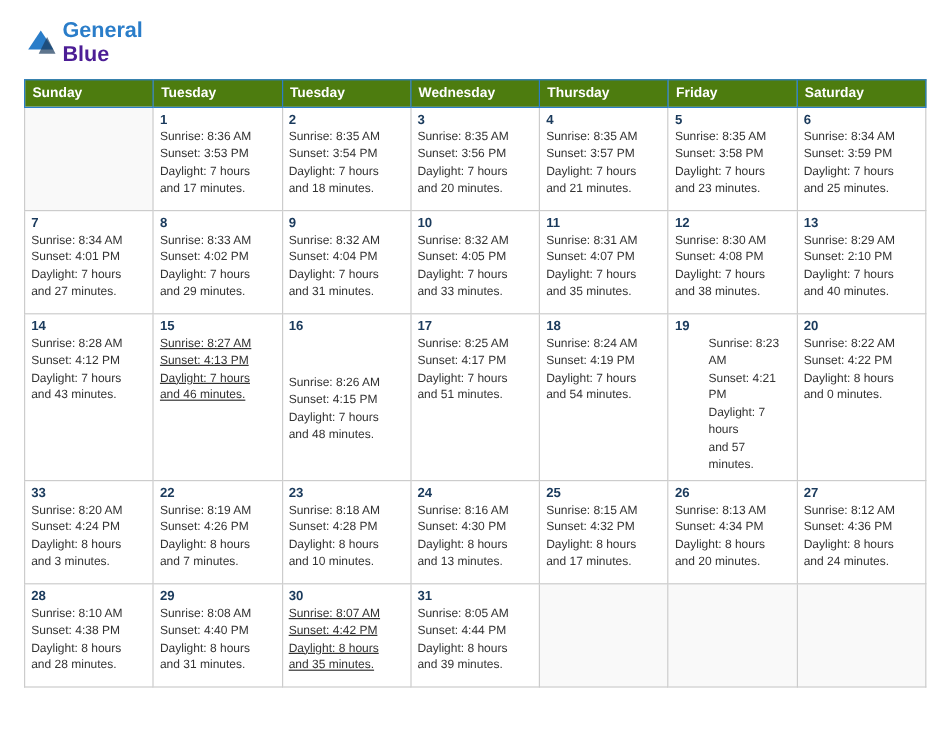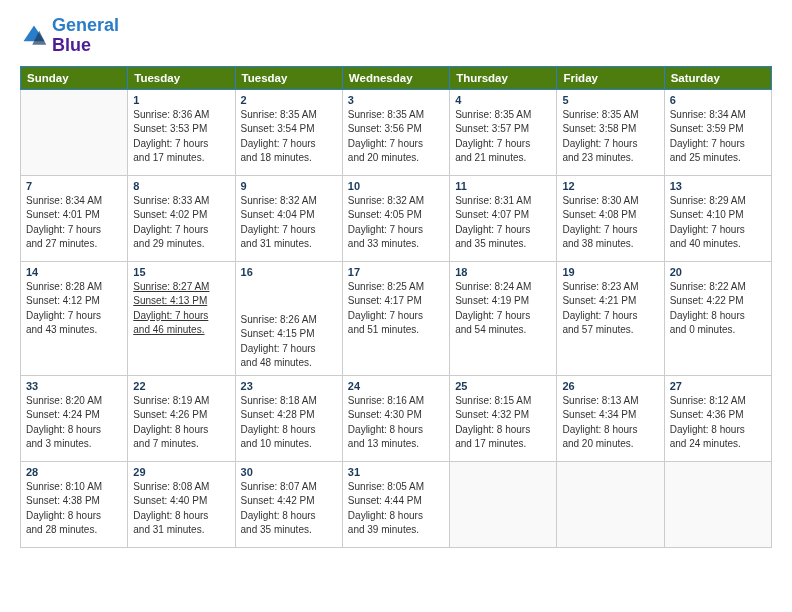--- a/index.html
+++ b/index.html
@@ -210,21 +210,21 @@
           <td>
             <div class="day-num">12</div>
             <div class="day-info" style="white-space: pre-line;">Sunrise: 8:30 AM
 Sunset: 4:08 PM
 Daylight: 7 hours
 and 38 minutes.</div>
           </td>
           <td>
             <div class="day-num">13</div>
             <div class="day-info" style="white-space: pre-line;">Sunrise: 8:29 AM
-Sunset: 4:10 PM
+Sunset: 2:10 PM
 Daylight: 7 hours
 and 40 minutes.</div>
           </td>
         </tr>
         <tr>
           <td>
             <div class="day-num">14</div>
             <div class="day-info" style="white-space: pre-line;">Sunrise: 8:28 AM
 Sunset: 4:12 PM
 Daylight: 7 hours
@@ -253,21 +253,21 @@
           </td>
           <td>
             <div class="day-num">18</div>
             <div class="day-info" style="white-space: pre-line;">Sunrise: 8:24 AM
 Sunset: 4:19 PM
 Daylight: 7 hours
 and 54 minutes.</div>
           </td>
           <td>
             <div class="day-num">19</div>
-            <div class="day-info" style="white-space: pre-line;">Sunrise: 8:23 AM
+            <div class="day-info" style="white-space: pre-line; margin-left: 28px;">Sunrise: 8:23 AM
 Sunset: 4:21 PM
 Daylight: 7 hours
 and 57 minutes.</div>
           </td>
           <td>
             <div class="day-num">20</div>
             <div class="day-info" style="white-space: pre-line;">Sunrise: 8:22 AM
 Sunset: 4:22 PM
 Daylight: 8 hours
 and 0 minutes.</div>
@@ -334,21 +334,21 @@
           </td>
           <td>
             <div class="day-num">29</div>
             <div class="day-info" style="white-space: pre-line;">Sunrise: 8:08 AM
 Sunset: 4:40 PM
 Daylight: 8 hours
 and 31 minutes.</div>
           </td>
           <td>
             <div class="day-num">30</div>
-            <div class="day-info" style="white-space: pre-line;">Sunrise: 8:07 AM
+            <div class="day-info" style="white-space: pre-line; text-decoration: underline;">Sunrise: 8:07 AM
 Sunset: 4:42 PM
 Daylight: 8 hours
 and 35 minutes.</div>
           </td>
           <td>
             <div class="day-num">31</div>
             <div class="day-info" style="white-space: pre-line;">Sunrise: 8:05 AM
 Sunset: 4:44 PM
 Daylight: 8 hours
 and 39 minutes.</div>

